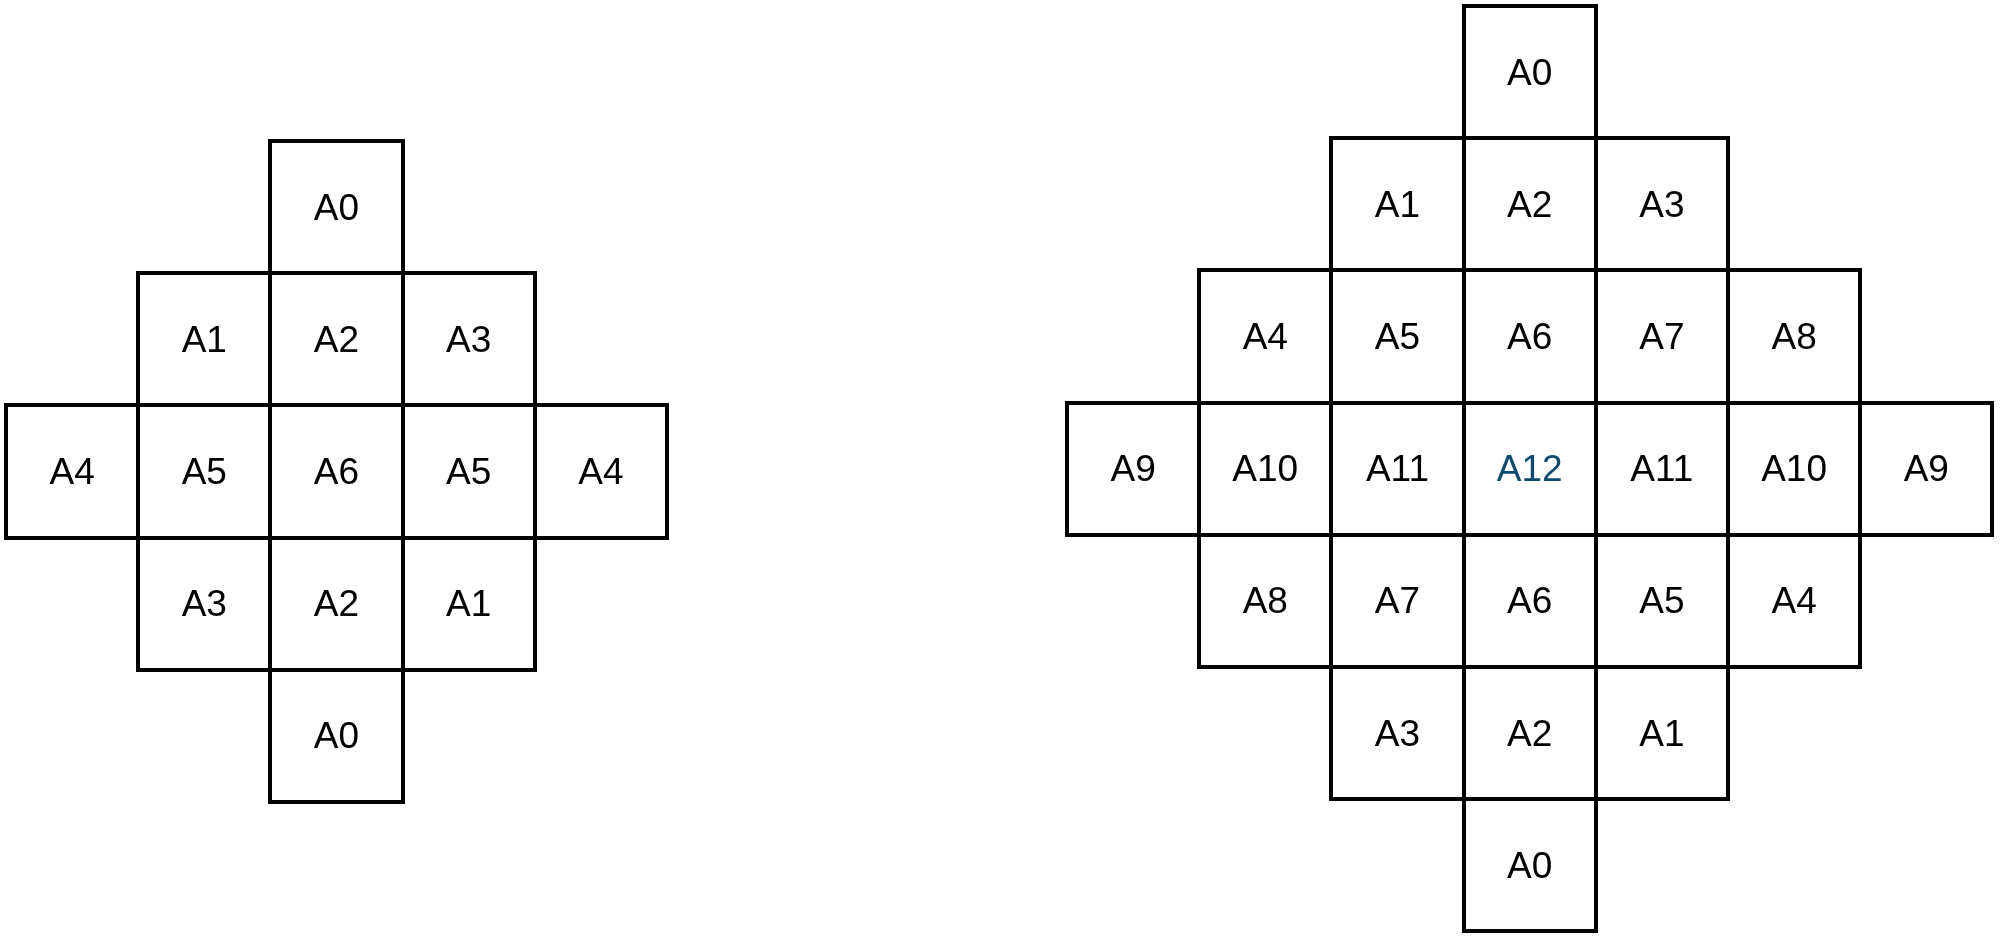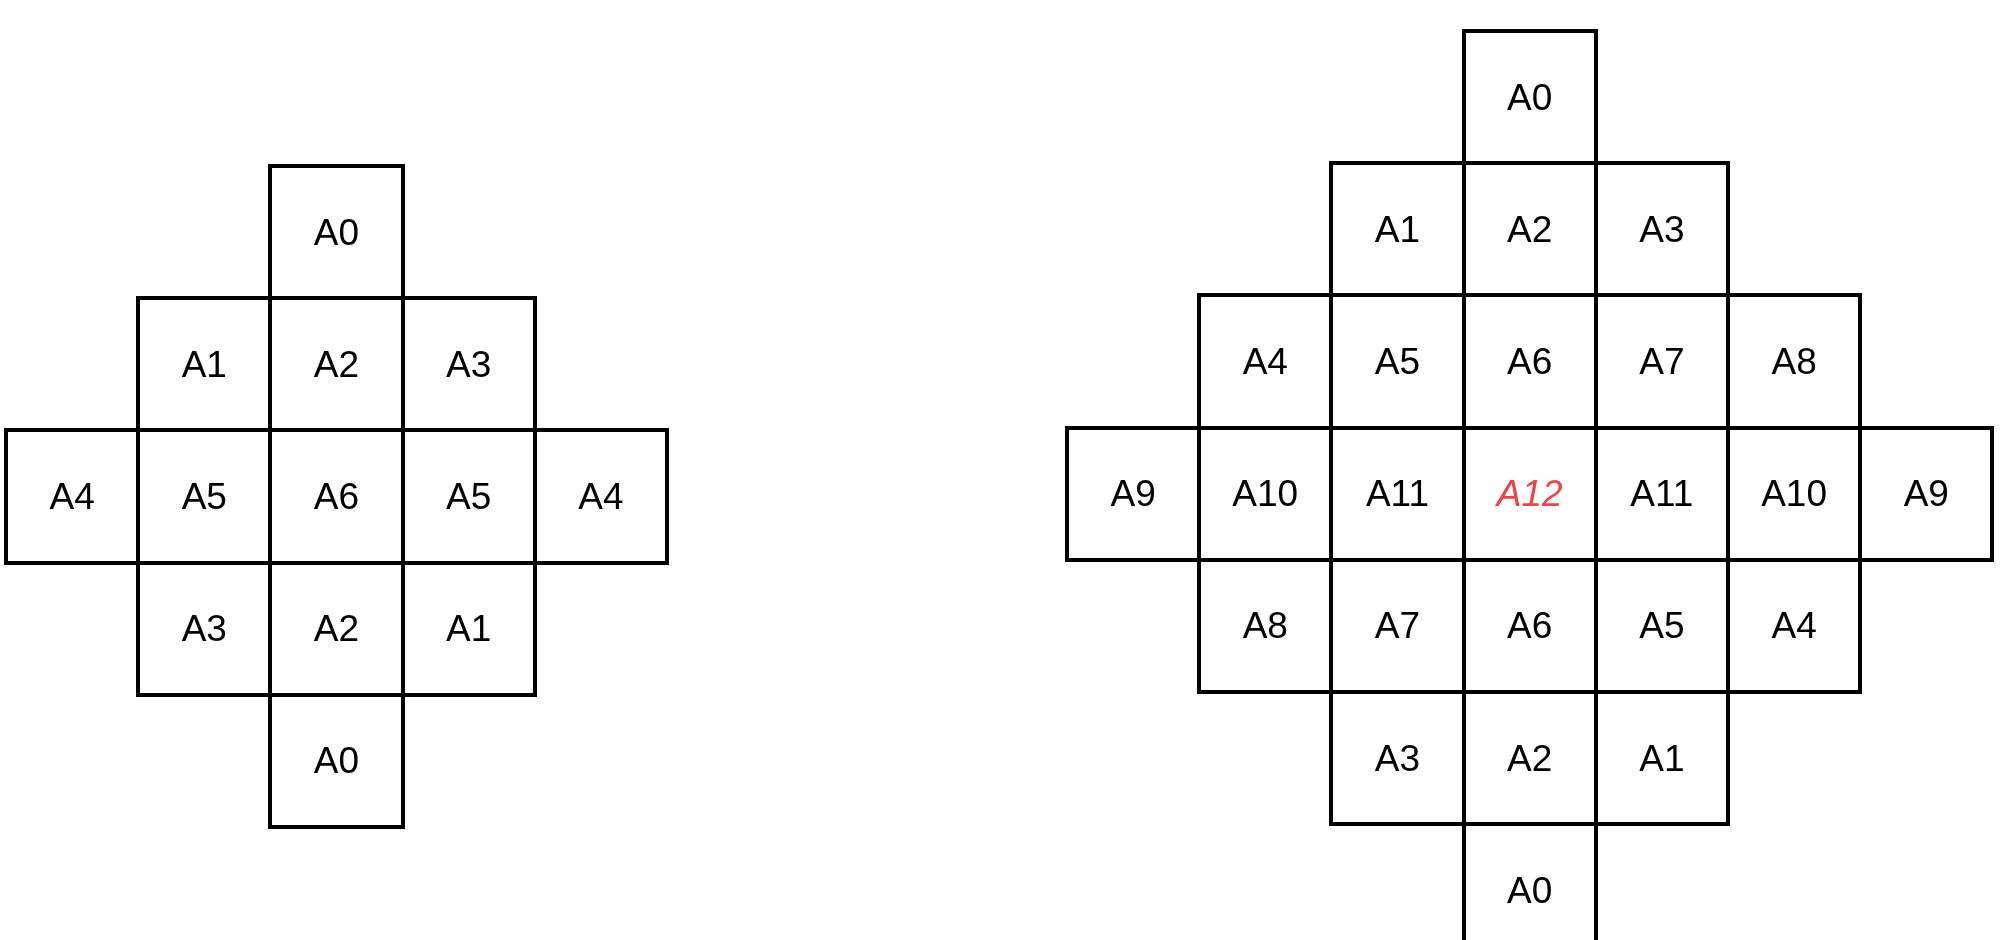--- a/index.html
+++ b/index.html
@@ -23,21 +23,20 @@
     height: 100%;
   }
   .cell {
     position: absolute;
     box-sizing: border-box;
     border: 4px solid #000000;
     background: #ffffff;
     display: flex;
     align-items: center;
     justify-content: center;
-    margin-top: 25px;
   }
   .cell-label {
     font-size: 37px;
     line-height: 1;
     color: #000000;
     letter-spacing: 0px;
     user-select: none;
   }
 </style>
 </head>
@@ -116,21 +115,21 @@
       <div class="cell" style="left: 1065px; top: 400.6px; width: 136.2px; height: 136.2px; border-color: rgb(0, 0, 0); border-width: 4px; background: rgb(255, 255, 255);">
         <span class="cell-label" style="color: rgb(0, 0, 0);">A9</span>
       </div>
       <div class="cell" style="left: 1197.2px; top: 400.6px; width: 136.2px; height: 136.2px; border-color: rgb(0, 0, 0); border-width: 4px; background: rgb(255, 255, 255);">
         <span class="cell-label" style="color: rgb(0, 0, 0);">A10</span>
       </div>
       <div class="cell" style="left: 1329.4px; top: 400.6px; width: 136.2px; height: 136.2px; border-color: rgb(0, 0, 0); border-width: 4px; background: rgb(255, 255, 255);">
         <span class="cell-label" style="color: rgb(0, 0, 0);">A11</span>
       </div>
       <div class="cell" style="left: 1461.6px; top: 400.6px; width: 136.2px; height: 136.2px; border-color: rgb(0, 0, 0); border-width: 4px; background: rgb(255, 255, 255);">
-        <span class="cell-label" style="color: #ef4444; font-style: italic;">A12</span>
+        <span class="cell-label" style="color: #0c4a6e;">A12</span>
       </div>
       <div class="cell" style="left: 1593.8px; top: 400.6px; width: 136.2px; height: 136.2px; border-color: rgb(0, 0, 0); border-width: 4px; background: rgb(255, 255, 255);">
         <span class="cell-label" style="color: rgb(0, 0, 0);">A11</span>
       </div>
       <div class="cell" style="left: 1726px; top: 400.6px; width: 136.2px; height: 136.2px; border-color: rgb(0, 0, 0); border-width: 4px; background: rgb(255, 255, 255);">
         <span class="cell-label" style="color: rgb(0, 0, 0);">A10</span>
       </div>
       <div class="cell" style="left: 1858.2px; top: 400.6px; width: 136.2px; height: 136.2px; border-color: rgb(0, 0, 0); border-width: 4px; background: rgb(255, 255, 255);">
         <span class="cell-label" style="color: rgb(0, 0, 0);">A9</span>
       </div>

